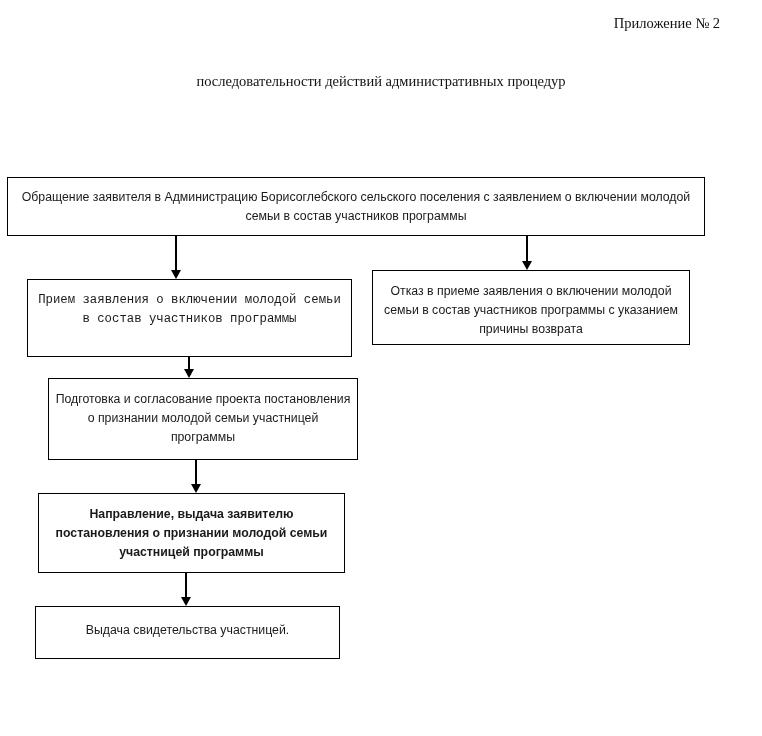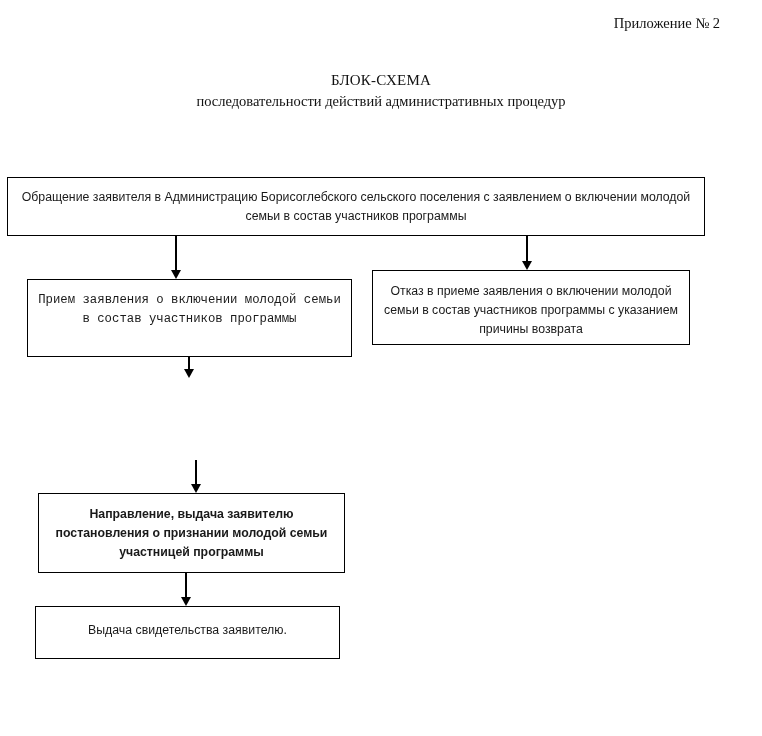--- a/index.html
+++ b/index.html
@@ -118,21 +118,20 @@
   #arrow-issue-to-cert   .shaft { height: 24px; }
 </style>
 </head>
 <body>
 
 <div class="doc-header">
   <div>Приложение № 2</div>
 </div>
 
 <div class="doc-title-block">
-  <div class="doc-title">БЛОК-СХЕМА</div>
   <div class="doc-subtitle">последовательности действий административных процедур</div>
 </div>
 
 <div class="flow">
 
   <div class="node" id="node-application">Обращение заявителя в Администрацию Борисоглебского сельского поселения с заявлением о включении молодой семьи в состав участников программы</div>
 
   <div class="conn" id="arrow-app-to-accept">
     <div class="shaft"></div>
     <div class="head"></div>
@@ -145,28 +144,29 @@
 
   <div class="node" id="node-accept">Прием заявления о включении молодой семьи в состав участников программы</div>
 
   <div class="node" id="node-refusal">Отказ в приеме заявления о включении молодой семьи в состав участников программы с указанием причины возврата</div>
 
   <div class="conn" id="arrow-accept-to-prep">
     <div class="shaft"></div>
     <div class="head"></div>
   </div>
 
+  <div class="node" id="node-preparation">Подготовка и согласование проекта постановления о признании молодой семьи участницей программы</div>
 
   <div class="conn" id="arrow-prep-to-issue">
     <div class="shaft"></div>
     <div class="head"></div>
   </div>
 
   <div class="node" id="node-issue-decree">Направление, выдача заявителю постановления о признании молодой семьи участницей программы</div>
 
   <div class="conn" id="arrow-issue-to-cert">
     <div class="shaft"></div>
     <div class="head"></div>
   </div>
 
-  <div class="node" id="node-certificate">Выдача свидетельства заявителю.</div>
+  <div class="node" id="node-certificate">Выдача свидетельства участницей.</div>
 
 </div>
 
 </body></html>

